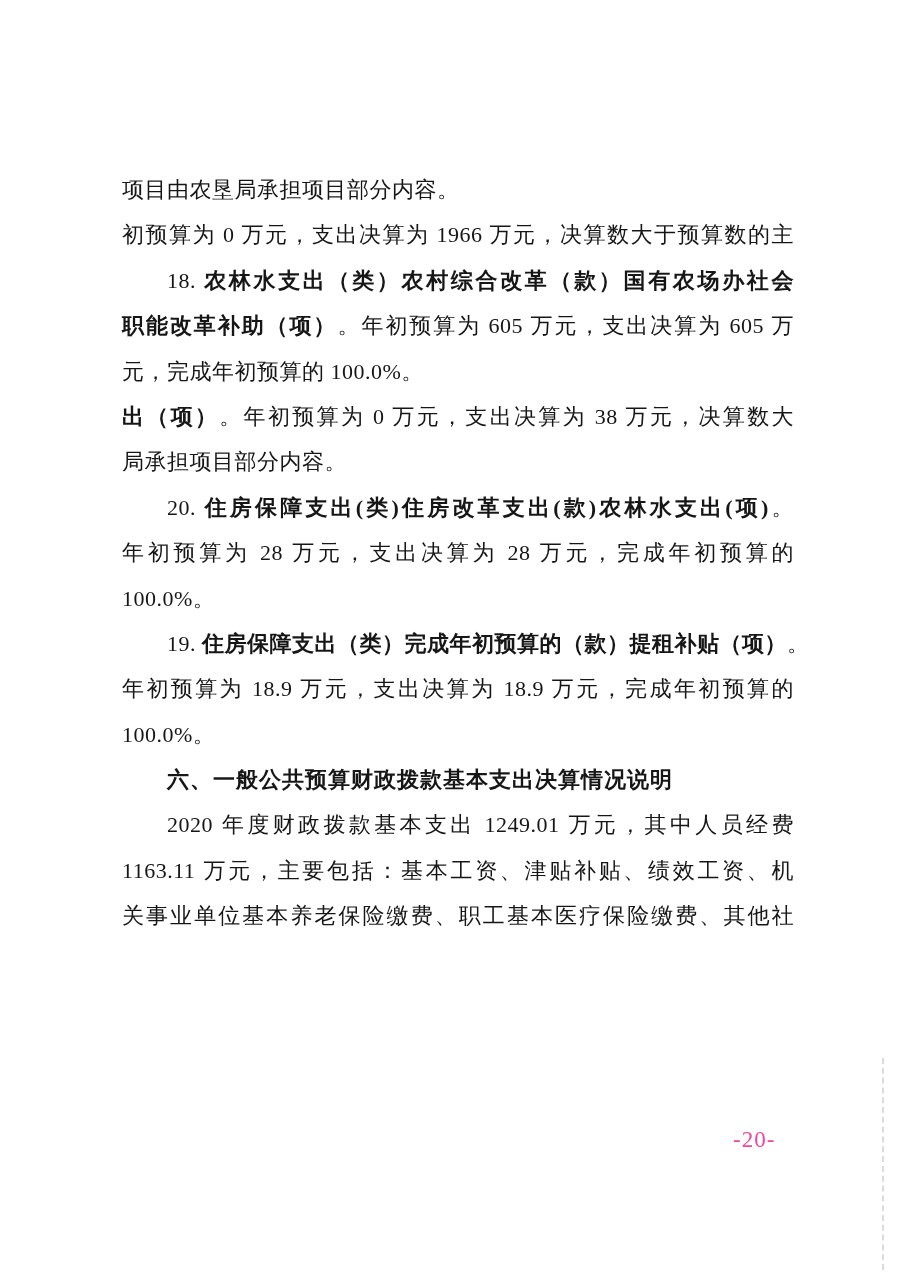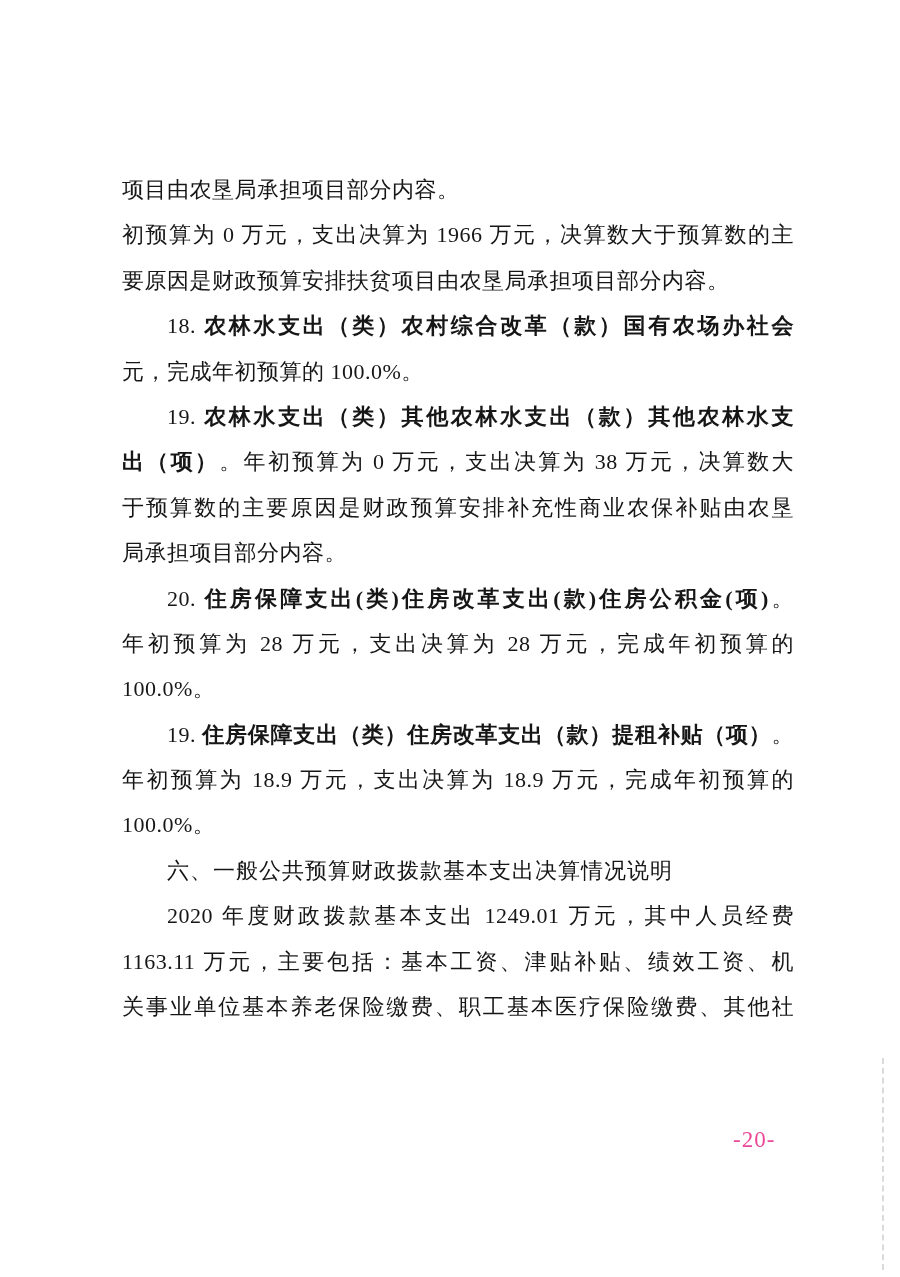--- a/index.html
+++ b/index.html
@@ -35,21 +35,21 @@
   }
   .line.stretch {
     text-align: justify;
     text-align-last: justify;
   }
   .seg.bold {
     font-weight: 700;
   }
   .line.section-heading .seg {
     font-family: "Liberation Sans", sans-serif;
-    font-weight: 400;
+    font-weight: 700;
     letter-spacing: 1px;
     text-align: right;
   }
   .page-number {
     position: absolute;
     left: 733px;
     top: 1127px;
     font-size: 23px;
     letter-spacing: 1px;
     color: #ec4899;
@@ -64,31 +64,29 @@
     opacity: 0.75;
   }
 </style>
 </head>
 <body>
 
 <div class="page">
   <div class="doc-body">
       <div class="line"><span class="seg">项目由农垦局承担项目部分内容。</span></div>
       <div class="line stretch"><span class="seg">初预算为 0 万元，支出决算为 1966 万元，决算数大于预算数的主</span></div>
-      <div class="line"><span class="seg">要原因是财政预算安排扶贫项目由农垦局承担项目部分内容。</span></div>
       <div class="line indent stretch"><span class="seg">18. </span><span class="seg bold">农林水支出（类）农村综合改革（款）国有农场办社会</span></div>
+      <div class="line stretch"><span class="seg bold">职能改革补助（项）</span><span class="seg">。年初预算为 605 万元，支出决算为 605 万</span></div>
       <div class="line"><span class="seg">元，完成年初预算的 100.0%。</span></div>
-      <div class="line indent stretch"><span class="seg">19. </span><span class="seg bold">农林水支出（类）其他农林水支出（款）其他农林水支</span></div>
       <div class="line stretch"><span class="seg bold">出（项）</span><span class="seg">。年初预算为 0 万元，支出决算为 38 万元，决算数大</span></div>
-      <div class="line stretch"><span class="seg">于预算数的主要原因是财政预算安排补充性商业农保补贴由农垦</span></div>
       <div class="line"><span class="seg">局承担项目部分内容。</span></div>
-      <div class="line indent stretch"><span class="seg">20. </span><span class="seg bold">住房保障支出(类)住房改革支出(款)住房公积金(项)</span><span class="seg">。</span></div>
+      <div class="line indent stretch"><span class="seg">20. </span><span class="seg bold">住房保障支出(类)住房改革支出(款)农林水支出(项)</span><span class="seg">。</span></div>
       <div class="line stretch"><span class="seg">年初预算为 28 万元，支出决算为 28 万元，完成年初预算的</span></div>
       <div class="line"><span class="seg">100.0%。</span></div>
-      <div class="line indent stretch"><span class="seg">19. </span><span class="seg bold">住房保障支出（类）住房改革支出（款）提租补贴（项）</span><span class="seg">。</span></div>
+      <div class="line indent stretch"><span class="seg">19. </span><span class="seg bold">住房保障支出（类）完成年初预算的（款）提租补贴（项）</span><span class="seg">。</span></div>
       <div class="line stretch"><span class="seg">年初预算为 18.9 万元，支出决算为 18.9 万元，完成年初预算的</span></div>
       <div class="line"><span class="seg">100.0%。</span></div>
       <div class="line indent section-heading"><span class="seg bold">六、一般公共预算财政拨款基本支出决算情况说明</span></div>
       <div class="line indent stretch"><span class="seg">2020 年度财政拨款基本支出 1249.01 万元，其中人员经费</span></div>
       <div class="line stretch"><span class="seg">1163.11 万元，主要包括：基本工资、津贴补贴、绩效工资、机</span></div>
       <div class="line stretch"><span class="seg">关事业单位基本养老保险缴费、职工基本医疗保险缴费、其他社</span></div>
     </div>
   <div class="page-number">-20-</div>
   <div class="scan-artifact-line"></div>
 </div>

